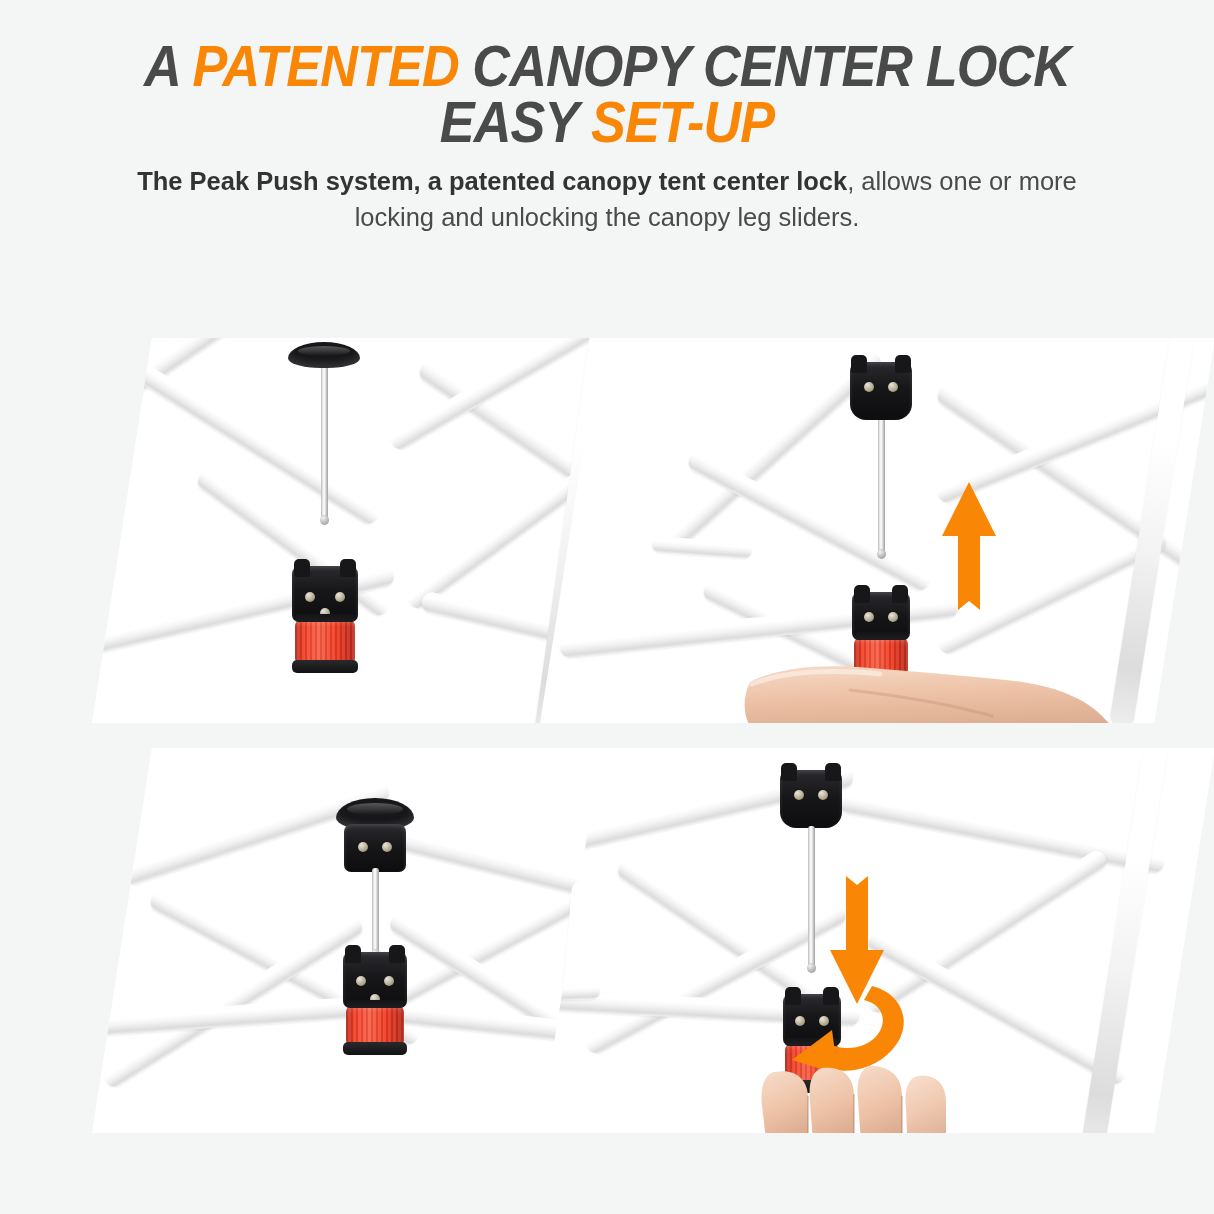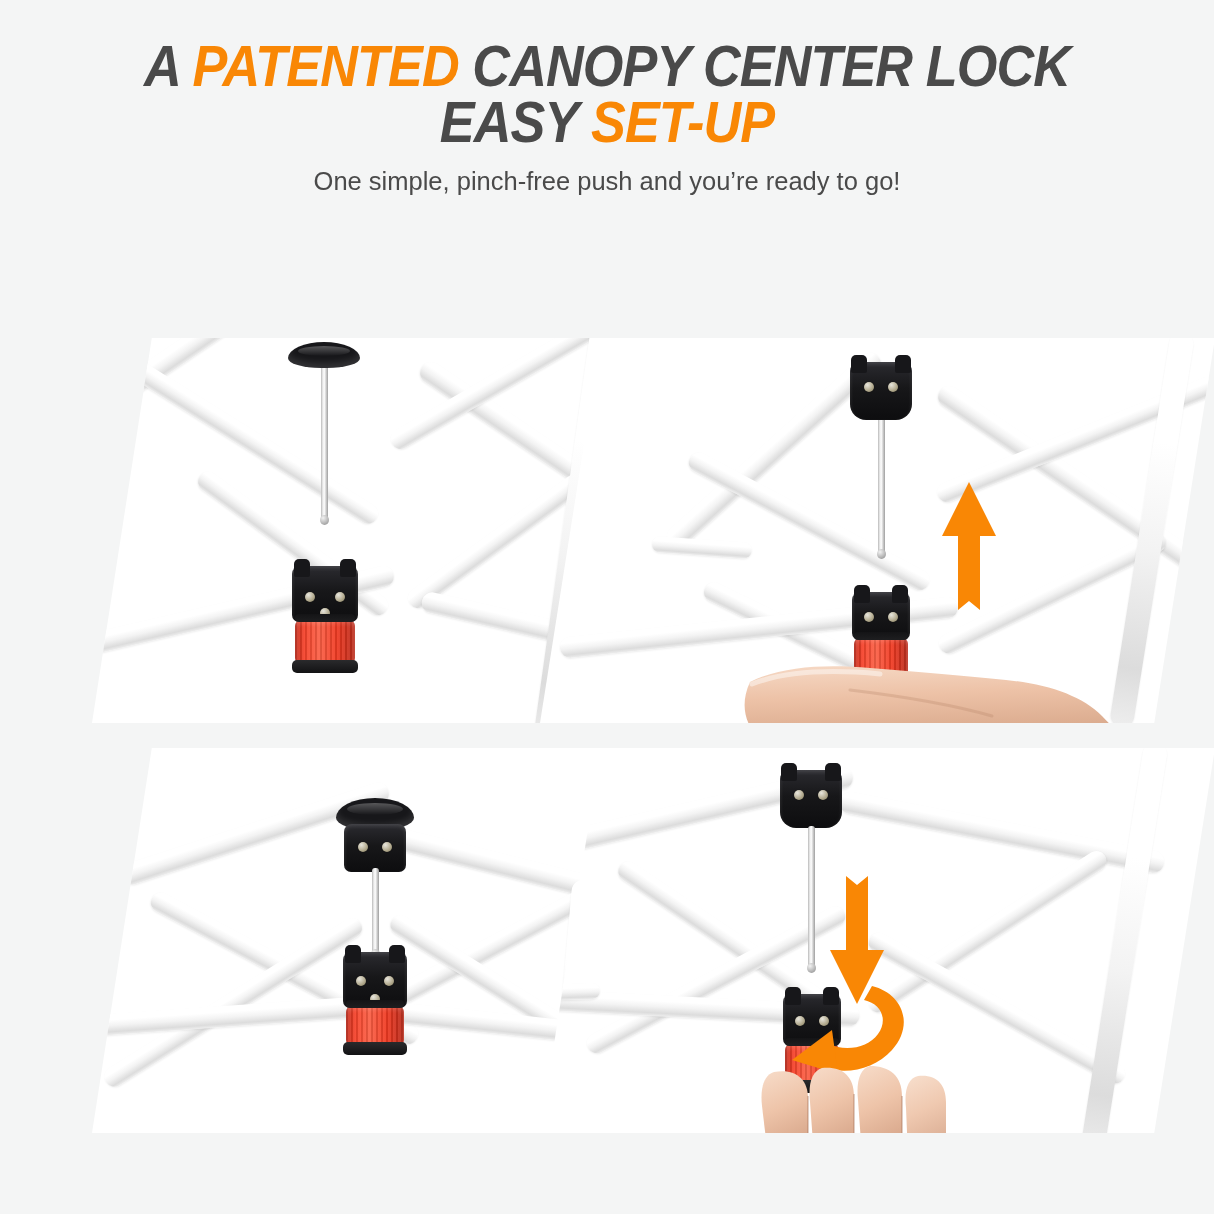--- a/index.html
+++ b/index.html
@@ -149,21 +149,22 @@
 <body>
 
 <div class="page">
 
   <div class="headline">
     <span class="ln"><span class="hl-dark">A </span><span class="hl-orange">PATENTED</span><span class="hl-dark"> CANOPY CENTER LOCK</span></span>
     <span class="ln"><span class="hl-dark">EASY </span><span class="hl-orange">SET-UP</span></span>
   </div>
 
   <div class="bodycopy">
-    <span class="ln">One simple, pinch-free push and you’re ready to go!</span>
+    <span class="ln"><b>The Peak Push system, a patented canopy tent center lock</b><span>, allows one or more</span></span>
+    <span class="ln">locking and unlocking the canopy leg sliders.</span>
   </div>
 
   <div class="panels">
 
     <div class="panel" id="panel-1">
       <div class="stage">
 
         <div class="tube" style="left:-40px;top:90px;width:330px;height:22px;transform:rotate(-34deg);"></div>
 
         <div class="tube" style="left:330px;top:18px;width:330px;height:22px;transform:rotate(34deg);"></div>

